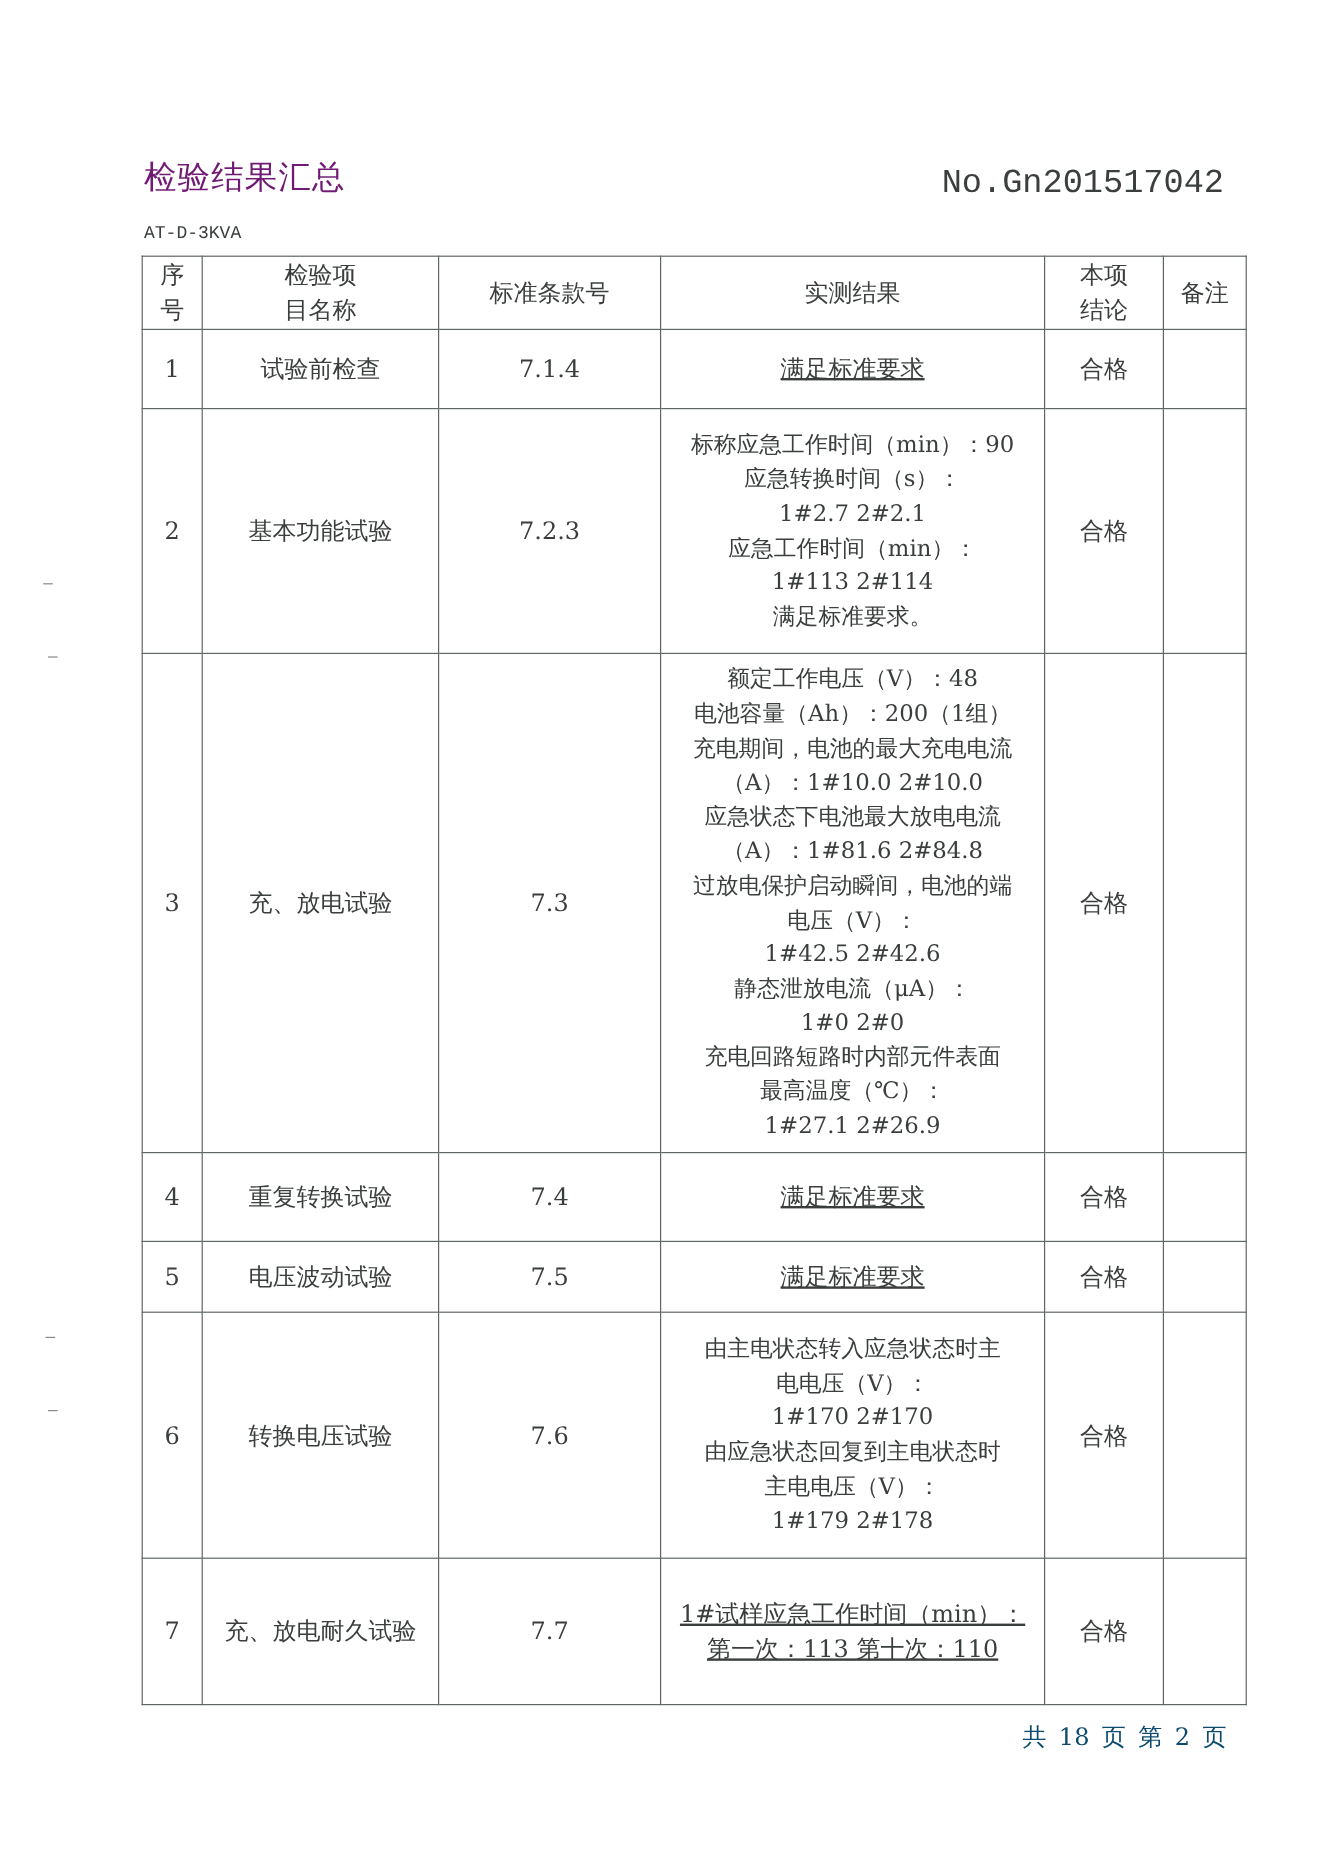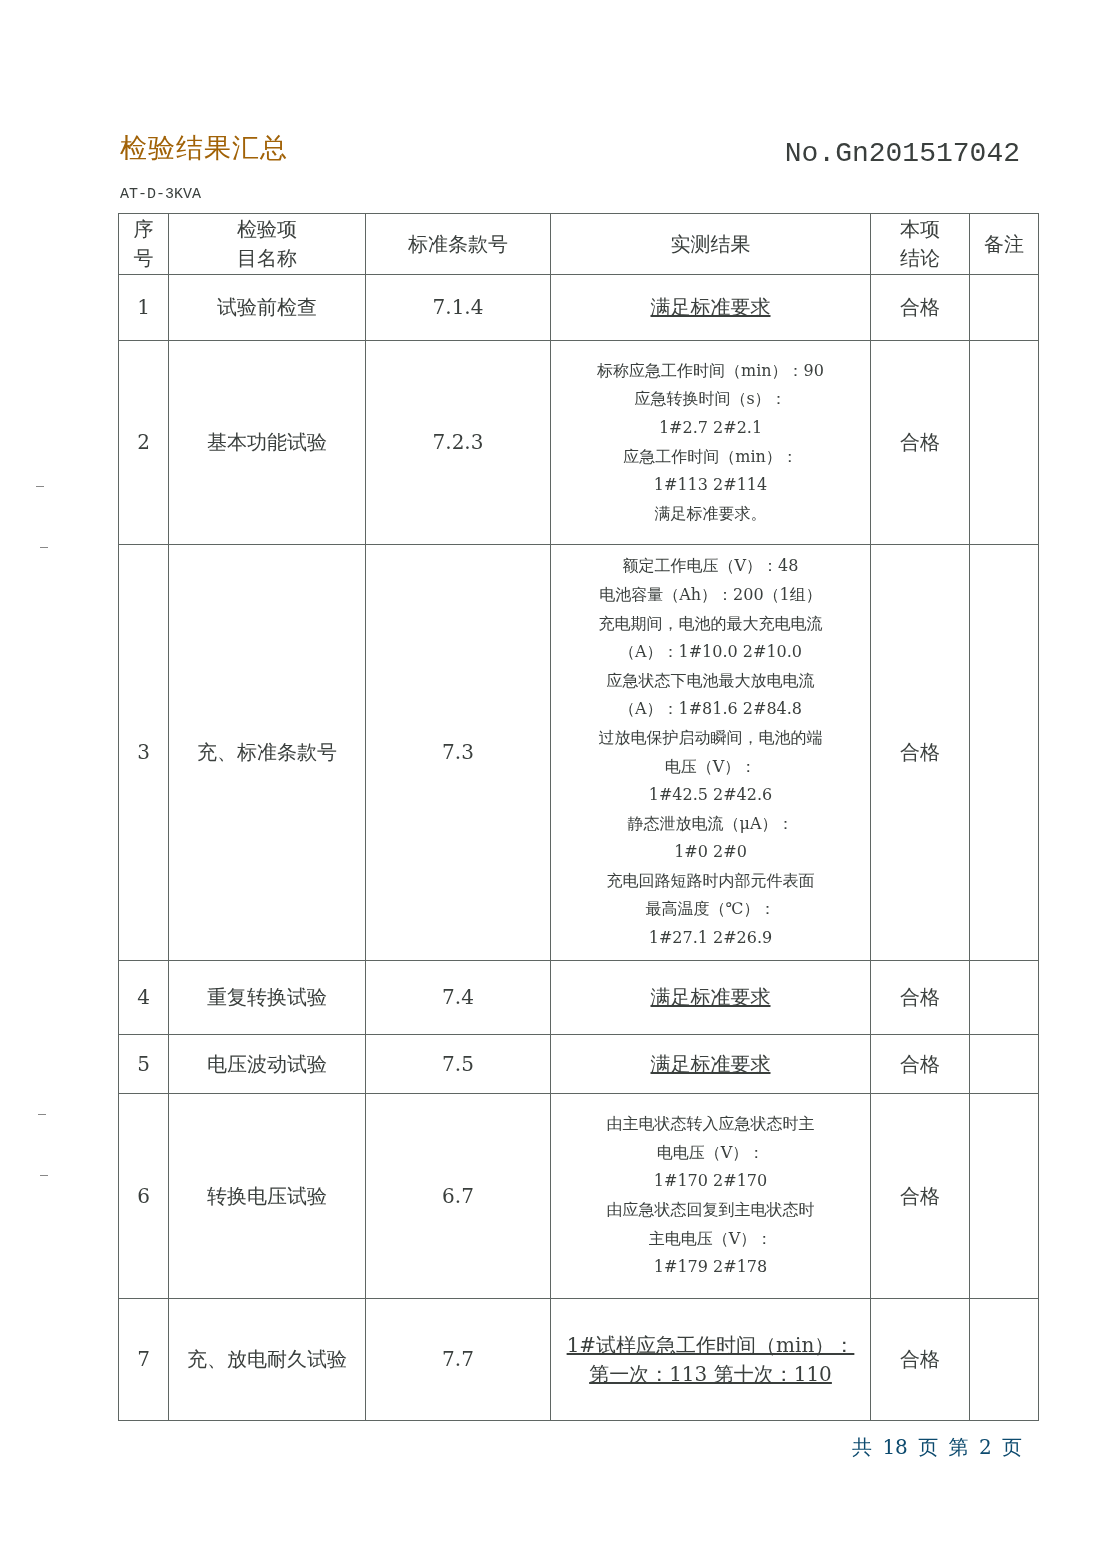--- a/index.html
+++ b/index.html
@@ -1,32 +1,32 @@
 <!DOCTYPE html>
 <html><head>
 <meta charset="utf-8">
 <style>
   html, body { margin: 0; padding: 0; background: #ffffff; }
   body { width: 1100px; height: 1556px; position: relative; overflow: hidden;
          font-family: "DejaVu Serif", "Liberation Serif", serif; color: #3a3f3d; }
   .page-title { position: absolute; left: 120px; top: 130px; font-size: 27px; letter-spacing: 1px;
-                font-family: "DejaVu Sans", "Liberation Sans", sans-serif; color: #a16207; }
+                font-family: "DejaVu Sans", "Liberation Sans", sans-serif; color: #701a75; }
   .report-no { position: absolute; right: 80px; top: 138px; font-size: 28px;
                font-family: "Liberation Mono", "DejaVu Sans Mono", monospace; color: #3a3f3d; }
   .model { position: absolute; left: 120px; top: 186px; font-size: 15px;
            font-family: Liberation Mono, monospace; color: #3a3f3d; }
   table.results { position: absolute; left: 118px; top: 213px; width: 920px;
                   border-collapse: collapse; table-layout: fixed; }
   table.results td, table.results th { border: 1.5px solid #5f6663; padding: 0; text-align: center;
          vertical-align: middle; font-weight: normal; font-size: 20px; line-height: 29px; color: #3a3f3d; }
   table.results th { font-size: 20px; line-height: 29px; }
   .c-no { width: 50px; } .c-name { width: 197px; } .c-clause { width: 185px; }
   .c-result { width: 320px; } .c-verdict { width: 99px; } .c-remark { width: 69px; }
   .result-lines { text-align: left; padding: 0 8px 0 10px; }
-  .result-lines div { white-space: nowrap; font-size: 16px; line-height: 28.6px; }
+  .result-lines div { white-space: nowrap; font-size: 19px; line-height: 28.6px; }
   .result-center { text-align: center; text-decoration: underline; }
   .mono { font-family: "DejaVu Serif", "Liberation Serif", serif; }
   .footer { position: absolute; right: 78px; top: 1434px; font-size: 20px; word-spacing: 4px; color: #0c4a6e; }
   .speck { position: absolute; width: 8px; height: 1px; background: #888; }
 </style>
 </head>
 <body>
 
 <div class="page-title">检验结果汇总</div>
 <div class="report-no">No.Gn201517042</div>
@@ -82,21 +82,21 @@
         <div>应急工作时间（min）：</div>
         <div>1#113  2#114</div>
         <div>满足标准要求。</div>
       </td>
       <td>合格</td>
       <td></td>
     </tr>
 
     <tr style="height:416px">
       <td>3</td>
-      <td>充、标准条款号</td>
+      <td>充、放电试验</td>
       <td class="mono">7.3</td>
       <td class="result-lines">
         <div>额定工作电压（V）：48</div>
         <div>电池容量（Ah）：200（1组）</div>
         <div>充电期间，电池的最大充电电流</div>
         <div>（A）：1#10.0  2#10.0</div>
         <div>应急状态下电池最大放电电流</div>
         <div>（A）：1#81.6  2#84.8</div>
         <div>过放电保护启动瞬间，电池的端</div>
         <div>电压（V）：</div>
@@ -125,21 +125,21 @@
       <td>电压波动试验</td>
       <td class="mono">7.5</td>
       <td class="result-center">满足标准要求</td>
       <td>合格</td>
       <td></td>
     </tr>
 
     <tr style="height:205px">
       <td>6</td>
       <td>转换电压试验</td>
-      <td class="mono">6.7</td>
+      <td class="mono">7.6</td>
       <td class="result-lines">
         <div>由主电状态转入应急状态时主</div>
         <div>电电压（V）：</div>
         <div>1#170  2#170</div>
         <div>由应急状态回复到主电状态时</div>
         <div>主电电压（V）：</div>
         <div>1#179  2#178</div>
       </td>
       <td>合格</td>
       <td></td>

